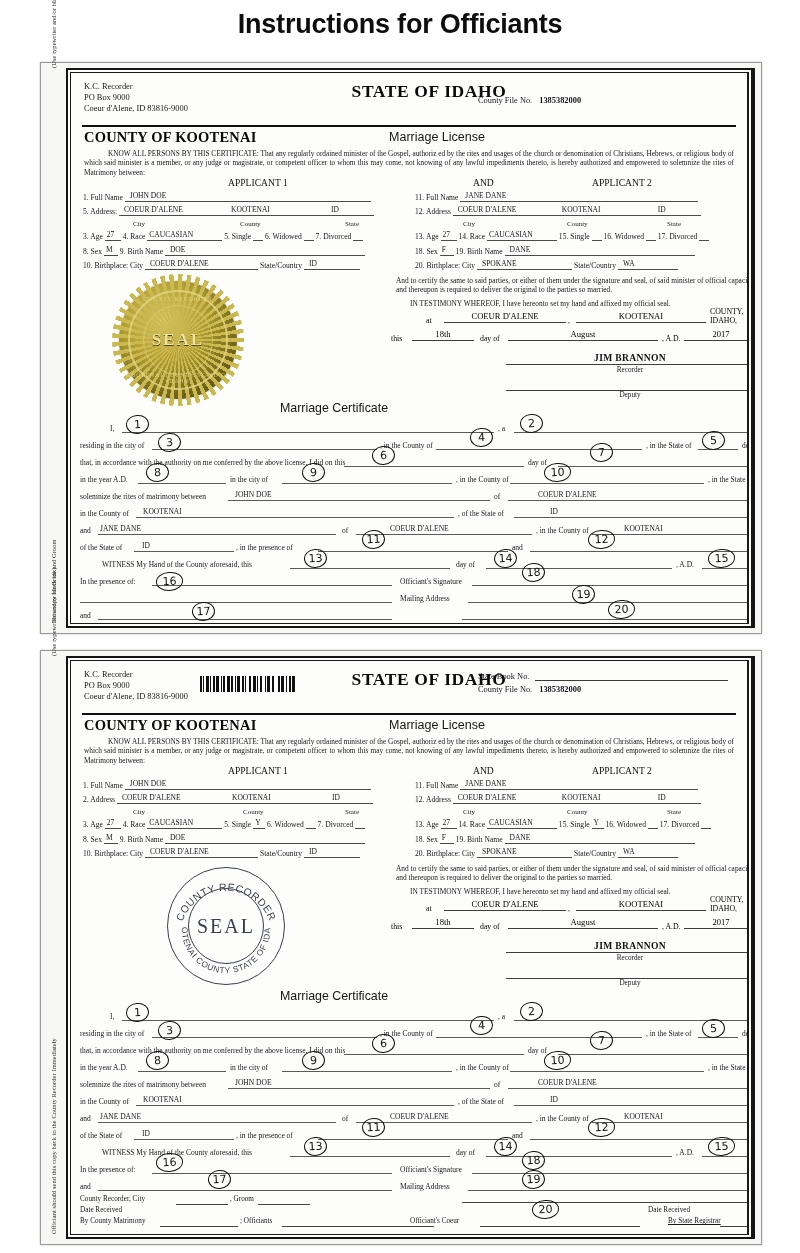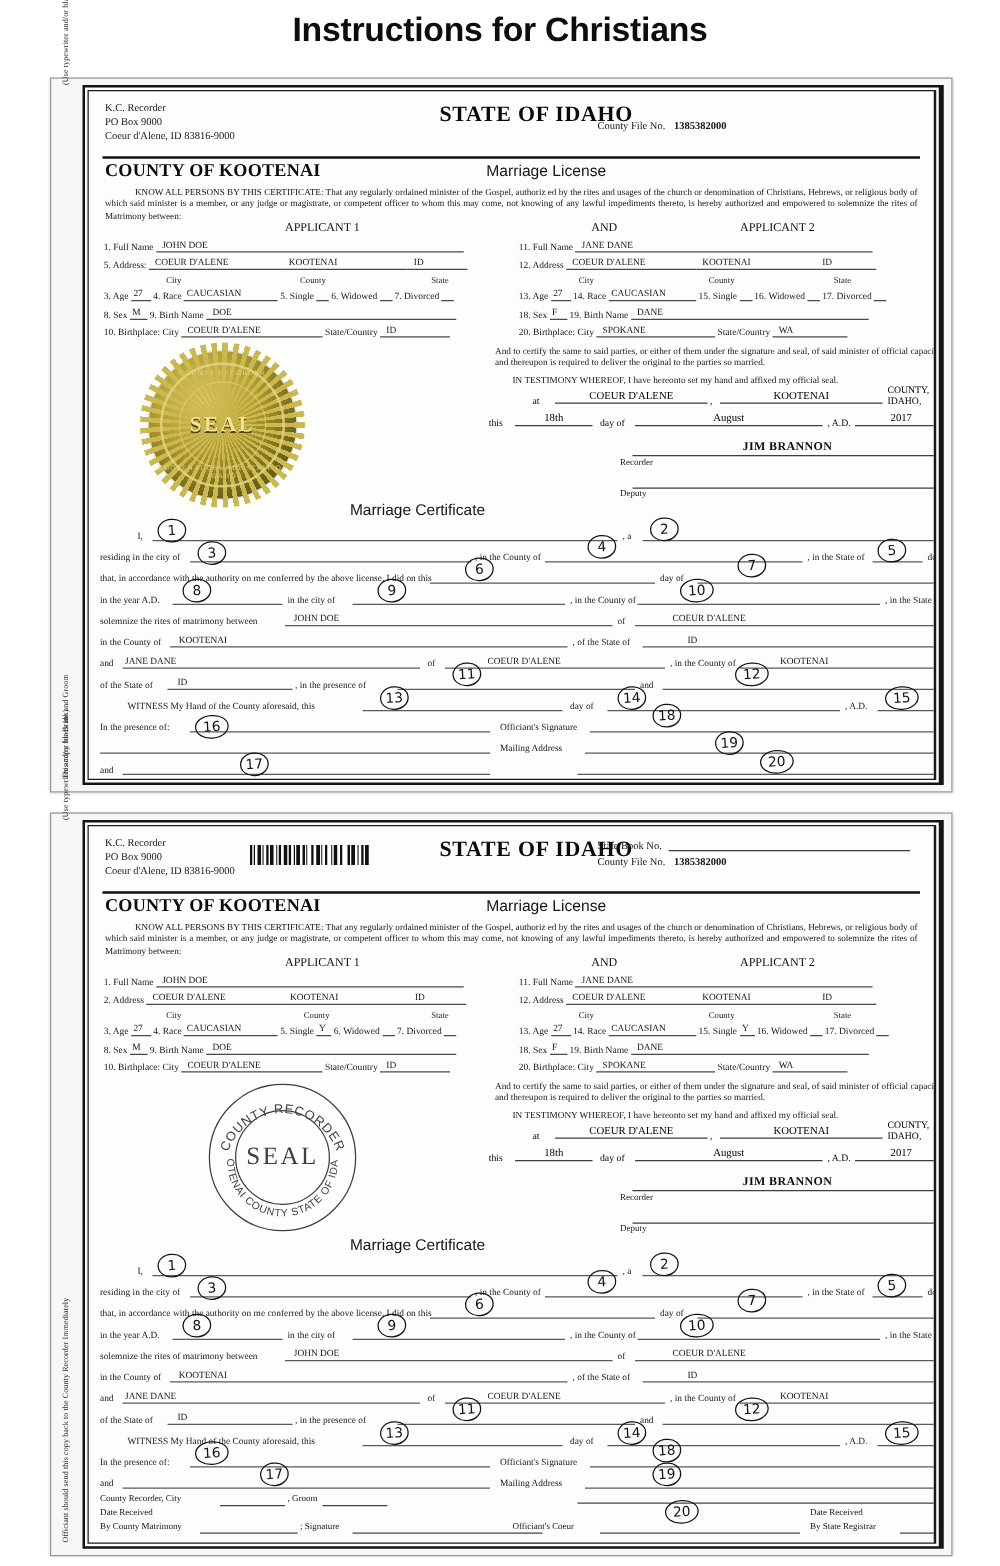--- a/index.html
+++ b/index.html
@@ -138,21 +138,21 @@
   .at-row { position: relative; height: 15px; font-size: 7.8px; margin-top: 3px; }
   .at-row .t { position: absolute; bottom: 1px; }
   .at-row .u { position: absolute; border-bottom: .9px solid #3e3e3e; height: 12px; }
   .at-row .u span { position: absolute; left: 50%; transform: translateX(-50%); bottom: 1px; font-size: 8.6px; white-space: nowrap; }
 
   .sig-blk { position: relative; margin-top: 8px; }
   .sig-name {
     text-align: center; font-size: 9.6px; font-weight: bold; letter-spacing: .3px; color: #101010;
   }
   .sig-rule { border-bottom: .9px solid #3e3e3e; margin: 1px 10px 0 110px; }
-  .sig-cap { text-align: left; font-size: 7.2px; color: #1b1b1f; margin-left: 100px; margin-top: .5px;}
+  .sig-cap { text-align: center; font-size: 7.2px; color: #1b1b1f; margin-left: 100px; margin-top: .5px;}
   .sig-rule2 { border-bottom: .9px solid #3e3e3e; margin: 16px 10px 0 110px; }
 
   
   .cert-title {
     text-align: center;
     font-family: "Liberation Sans", sans-serif;
     font-size: 12.4px; color: #161616;
     margin: 2px 0 3px 0; padding-right: 150px;
   }
   .cline { position: relative; height: 17px; font-size: 7.5px; color: #17171a; white-space: nowrap; }
@@ -236,21 +236,21 @@
     text-align: center;
     font-family: "Liberation Serif", serif;
     font-size: 20px; letter-spacing: 2px; color: #3a3f4a;
   }
   .ink-seal svg { position: absolute; inset: 0; }
   .ink-seal text { font-family: "Liberation Sans", sans-serif; font-size: 10.5px; fill: #3a3f4a; letter-spacing: .6px; }
 </style>
 </head>
 <body>
 
-<div class="page-title">Instructions for Christians</div>
+<div class="page-title">Instructions for Officiants</div>
 
 <div class="doc-wrap doc1">
   <div class="doc-outer"></div>
 
   <div class="rail">
     <span class="r-top">(Use typewriter and/or black ink)</span>
     <span class="r-bot">This copy for Bride and Groom</span>
   </div>
 
   <div class="doc-inner">
@@ -874,29 +874,29 @@
 
       <div class="recbox">
         <span class="t" style="left:0px; top:0px;">County Recorder,   City</span>
         <span class="u" style="left:96px; top:0px; width:52px;"></span>
         <span class="t" style="left:150px; top:0px;">, Groom</span>
         <span class="u" style="left:178px; top:0px; width:52px;"></span>
 
         <span class="t" style="left:0px; top:11px;">Date Received</span>
         <span class="t" style="left:0px; top:22px;">By County Matrimony</span>
         <span class="u" style="left:80px; top:22px; width:78px;"></span>
-        <span class="t" style="left:160px; top:22px;">; Signature</span>
+        <span class="t" style="left:160px; top:22px;">; Officiants</span>
         <span class="u" style="left:202px; top:22px; width:152px;"></span>
 
         <span class="u" style="left:382px; top:-2px; width:300px;"></span>
         <span class="t" style="left:330px; top:22px;">Officiant's Coeur</span>
         <span class="u" style="left:400px; top:22px; width:160px;"></span>
         <span class="circ w" style="left:452px; top:5px;">20</span>
 
         <span class="t" style="left:568px; top:11px;">Date Received</span>
-        <span class="t" style="left:568px; top:22px;">By State Registrar</span>
+        <span class="t" style="left:588px; top:22px;text-decoration:underline;">By State Registrar</span>
         <span class="u" style="left:640px; top:22px; width:42px;"></span>
       </div>
     </div>
 
   </div>
   </div>
 </div>
 
 </body></html>

